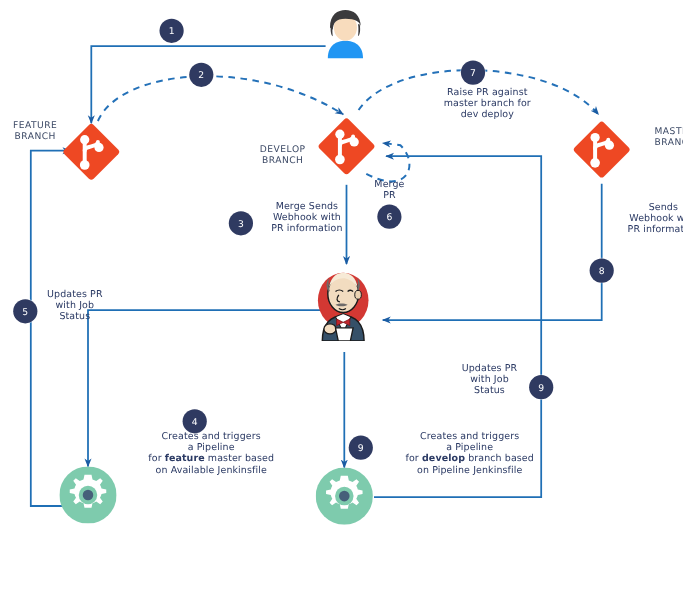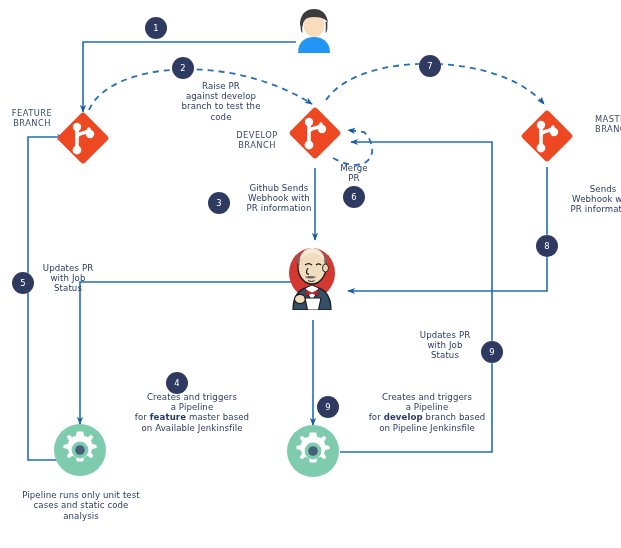--- a/index.html
+++ b/index.html
@@ -169,64 +169,60 @@
   <div class="node gear" style="left:54px;top:424px;">
     <svg viewBox="0 0 52 52" width="52" height="52">
       <circle cx="26" cy="26" r="26" fill="#7ecbad"></circle>
       <g fill="#ffffff">
         <path d="M26,7.5 l3.2,0 l.9,4.3 a15,15 0 0 1 3.4,1.4 l3.6,-2.5 l2.3,2.3 l-2.5,3.6 a15,15 0 0 1 1.4,3.4 l4.3,.9 l0,3.2 l-4.3,.9 a15,15 0 0 1 -1.4,3.4 l2.5,3.6 l-2.3,2.3 l-3.6,-2.5 a15,15 0 0 1 -3.4,1.4 l-.9,4.3 l-3.2,0 l-3.2,0 l-.9,-4.3 a15,15 0 0 1 -3.4,-1.4 l-3.6,2.5 l-2.3,-2.3 l2.5,-3.6 a15,15 0 0 1 -1.4,-3.4 l-4.3,-.9 l0,-3.2 l4.3,-.9 a15,15 0 0 1 1.4,-3.4 l-2.5,-3.6 l2.3,-2.3 l3.6,2.5 a15,15 0 0 1 3.4,-1.4 l.9,-4.3 Z"></path>
       </g>
       <circle cx="26" cy="26" r="8.4" fill="#7ecbad"></circle>
       <circle cx="26" cy="26" r="4.8" fill="#46607a"></circle>
     </svg>
   </div>
-  <div class="lbl caption" style="left:6px;top:490px;width:150px;">Pipeline runs only unit test
-cases and static code
-analysis</div>
 
   <div class="node gear" style="left:287px;top:425px;">
     <svg viewBox="0 0 52 52" width="52" height="52">
       <circle cx="26" cy="26" r="26" fill="#7ecbad"></circle>
       <g fill="#ffffff">
         <path d="M26,7.5 l3.2,0 l.9,4.3 a15,15 0 0 1 3.4,1.4 l3.6,-2.5 l2.3,2.3 l-2.5,3.6 a15,15 0 0 1 1.4,3.4 l4.3,.9 l0,3.2 l-4.3,.9 a15,15 0 0 1 -1.4,3.4 l2.5,3.6 l-2.3,2.3 l-3.6,-2.5 a15,15 0 0 1 -3.4,1.4 l-.9,4.3 l-3.2,0 l-3.2,0 l-.9,-4.3 a15,15 0 0 1 -3.4,-1.4 l-3.6,2.5 l-2.3,-2.3 l2.5,-3.6 a15,15 0 0 1 -1.4,-3.4 l-4.3,-.9 l0,-3.2 l4.3,-.9 a15,15 0 0 1 1.4,-3.4 l-2.5,-3.6 l2.3,-2.3 l3.6,2.5 a15,15 0 0 1 3.4,-1.4 l.9,-4.3 Z"></path>
       </g>
       <circle cx="26" cy="26" r="8.4" fill="#7ecbad"></circle>
       <circle cx="26" cy="26" r="4.8" fill="#46607a"></circle>
     </svg>
   </div>
 
   <div class="step" style="left:145px;top:17px;">1</div>
 
   <div class="step" style="left:172px;top:57px;">2</div>
-  <div class="lbl" style="left:169px;top:81px;width:104px;">Raise PR
-against develop
-branch to test the
-code</div>
 
   <div class="step" style="left:208px;top:192px;">3</div>
-  <div class="lbl" style="left:236px;top:183px;width:86px;">Github Sends
+  <div class="lbl" style="left:236px;top:183px;width:86px;">Merge Sends
 Webhook with
 PR information</div>
 
   <div class="step" style="left:166px;top:372px;">4</div>
   <div class="lbl" style="left:117px;top:392px;width:150px;"><span>Creates and triggers
 a Pipeline
 for </span><b>feature</b><span> master based
 on Available Jenkinsfile</span></div>
 
   <div class="step" style="left:12px;top:272px;">5</div>
   <div class="lbl" style="left:33px;top:263px;width:70px;">Updates PR
 with Job
 Status</div>
 
   <div class="step" style="left:343px;top:186px;">6</div>
   <div class="lbl" style="left:332px;top:163px;width:44px;">Merge
 PR</div>
 
   <div class="step" style="left:419px;top:55px;">7</div>
+  <div class="lbl" style="left:391px;top:79px;width:104px;">Raise PR against
+master branch for
+dev deploy</div>
 
   <div class="step" style="left:536px;top:235px;">8</div>
   <div class="lbl" style="left:565px;top:184px;width:76px;text-align:center;">Sends
 Webhook with
 PR information</div>
 
   <div class="step" style="left:317px;top:396px;">9</div>
   <div class="lbl" style="left:352px;top:392px;width:150px;"><span>Creates and triggers
 a Pipeline
 for </span><b>develop</b><span> branch based

